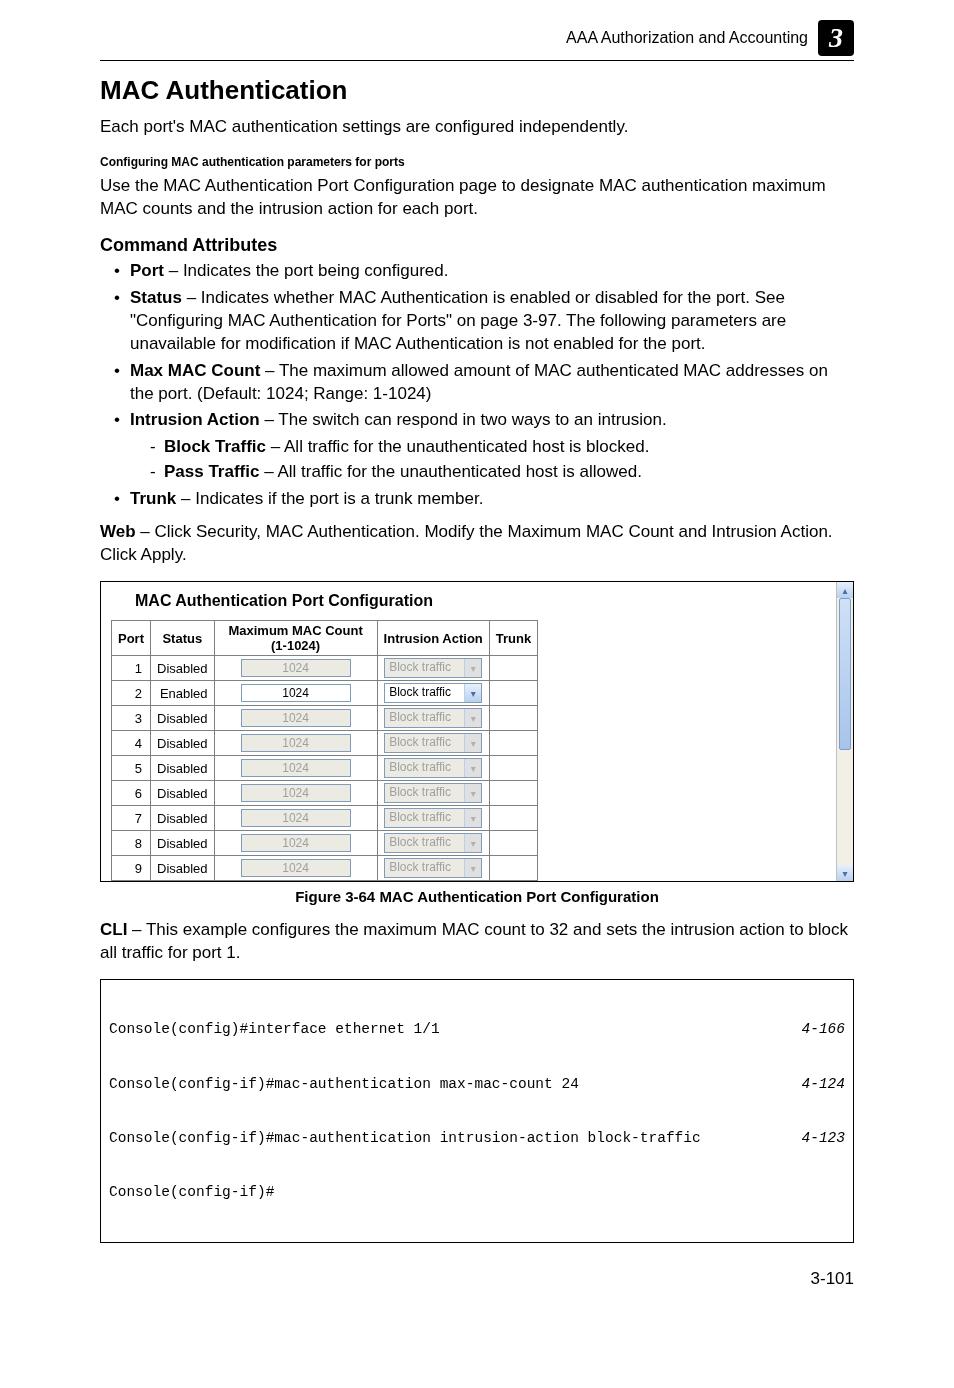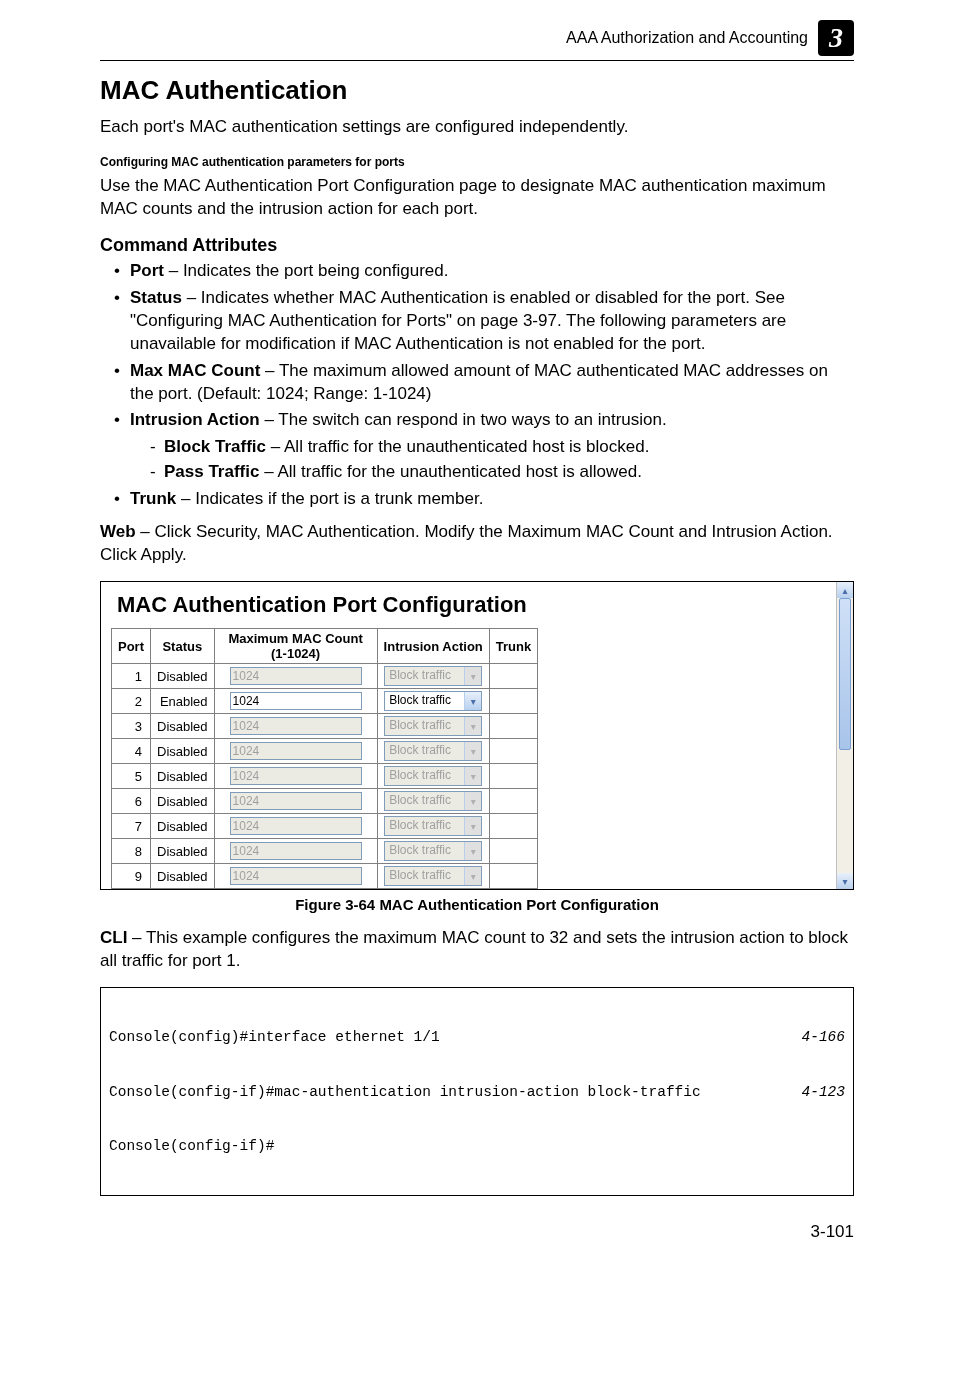--- a/index.html
+++ b/index.html
@@ -136,23 +136,23 @@
     left: 2px; right: 2px;
     top: 0; height: 150px;
     background: linear-gradient(#cfe0f7,#a8c4ea);
     border: 1px solid #7a9ecf;
     border-radius: 2px;
   }
   .figure-inner {
     padding: 10px 22px 0 10px;
   }
   .figure-title {
-    font-size: 22px;
-    font-weight: bold;
-    margin: 0 0 10px 6px;
+    font-size: 16px;
+    font-weight: bold;
+    margin: 0 0 10px 24px;
     font-family: Arial, Helvetica, sans-serif;
   }
   table.macport {
     border-collapse: collapse;
     font-family: Tahoma, Verdana, sans-serif;
     font-size: 13px;
   }
   table.macport th, table.macport td {
     border: 1px solid #808080;
     padding: 2px 6px;
@@ -163,26 +163,27 @@
     font-weight: bold;
   }
   table.macport td.port {
     text-align: right;
     padding-right: 8px;
   }
   table.macport td.status {
     text-align: right;
   }
   .mac-input {
-    width: 132px;
+    width: 110px;
     font-family: Tahoma, Verdana, sans-serif;
     font-size: 12px;
     padding: 1px 2px;
     border: 1px solid #7f9db9;
     box-sizing: border-box;
+    text-align: center;
   }
   .mac-input.disabled {
     background: #ebebe4;
     color: #a0a0a0;
   }
   .select-like {
     display: inline-flex;
     align-items: stretch;
     border: 1px solid #7f9db9;
     font-family: Tahoma, Verdana, sans-serif;
@@ -400,19 +401,20 @@
   </div>
 
   <div class="figure-caption">Figure 3-64  MAC Authentication Port Configuration</div>
 
   <p class="body">
     <b>CLI</b><span> – This example configures the maximum MAC count to 32 and sets the intrusion action to block all traffic for port 1.</span>
   </p>
 
   <div class="cli-box">
     <div class="cli-line"><span>Console(config)#interface ethernet 1/1</span><span class="cli-ref">4-166</span></div>
+    <div class="cli-line"><span>Console(config-if)#mac-authentication max-mac-count 24</span><span class="cli-ref">4-124</span></div>
     <div class="cli-line"><span>Console(config-if)#mac-authentication intrusion-action block-traffic</span><span class="cli-ref">4-123</span></div>
     <div class="cli-line"><span>Console(config-if)#</span><span class="cli-ref"></span></div>
   </div>
 
   <div class="page-num">3-101</div>
 
 </div>
 
 </body></html>

